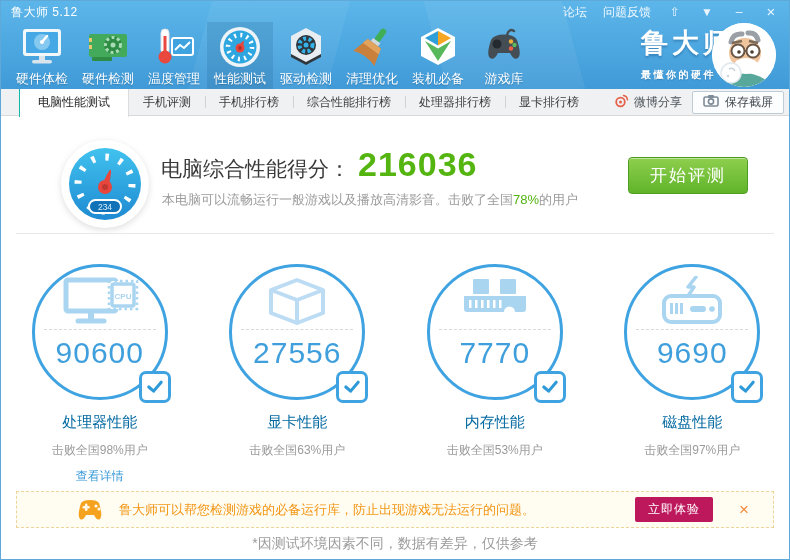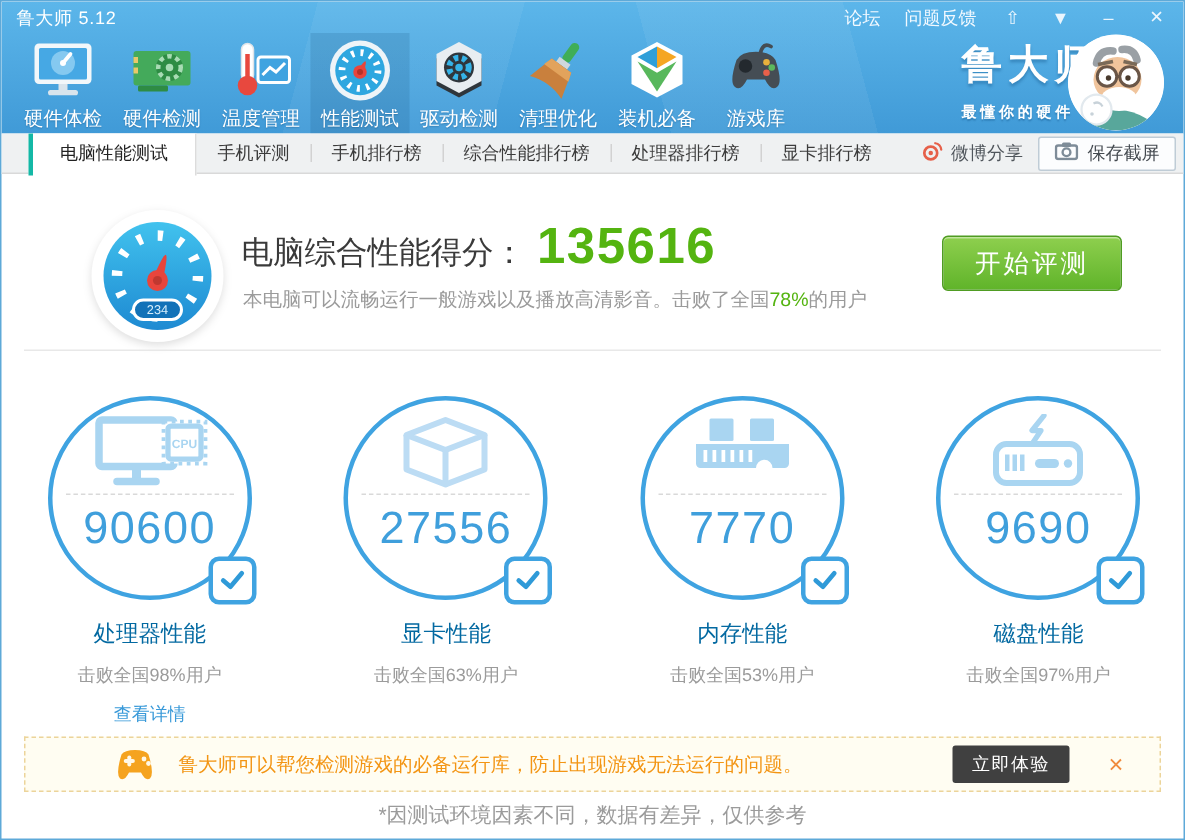--- a/index.html
+++ b/index.html
@@ -27,21 +27,21 @@
 
   .brand{position:absolute;top:24px;left:640px;color:#fff;}
   .brand-name{font-size:27px;font-weight:bold;letter-spacing:4px;text-shadow:0 2px 2px rgba(0,60,110,.3);}
   .brand-slogan{font-size:10px;font-weight:bold;letter-spacing:2.5px;margin-top:7px;text-shadow:0 1px 1px rgba(0,60,110,.3);}
   .mascot{position:absolute;top:22px;left:711px;width:64px;height:64px;border-radius:50%;overflow:hidden;background:#fff;}
 
   
   .tabbar{position:absolute;top:88px;left:0;width:100%;height:27px;background:#eff1f2;border-bottom:1px solid #d9d9d9;display:flex;align-items:stretch;}
   .tab{position:relative;padding:0 14px;line-height:26px;font-size:12px;color:#3c3c3c;cursor:pointer;white-space:nowrap;}
   .tab:first-child{margin-left:18px;}
-  .tab.active{background:#fff;border-left:3px solid #14b8a6;border-right:1px solid #dcdcdc;height:28px;z-index:2;color:#222;padding:0 18px;}
+  .tab.active{background:#fff;border-left:1px solid #14b8a6;border-right:1px solid #dcdcdc;height:28px;z-index:2;color:#222;padding:0 18px;}
   .tab:not(.active)+.tab:not(.active)::before{content:"";position:absolute;left:0;top:7px;height:12px;width:1px;background:#d2d2d2;}
   .tab-tools{margin-left:auto;display:flex;align-items:center;gap:10px;padding-right:5px;}
   .weibo{display:flex;align-items:center;gap:5px;font-size:12px;color:#50565c;cursor:pointer;}
   .shot-btn{display:flex;align-items:center;gap:6px;font-size:12px;color:#43494f;background:#fcfdfe;border:1px solid #bfccd6;border-radius:2px;padding:2px 10px;cursor:pointer;}
 
   
   .gauge-big{position:absolute;top:137px;left:58px;filter:drop-shadow(0 2px 3px rgba(0,0,0,.13));}
   .score-line{position:absolute;top:144px;left:160px;display:flex;align-items:baseline;gap:8px;}
   .score-label{font-size:21px;color:#3a3a3a;}
   .score-value{font-size:34px;font-weight:bold;color:#54b410;letter-spacing:1px;}
@@ -61,21 +61,21 @@
   .ring-score{position:absolute;top:69px;left:0;width:100%;text-align:center;font-size:30px;color:#3f9fdc;letter-spacing:1px;}
   .check{position:absolute;right:-6px;bottom:-6px;width:32px;height:32px;background:#fff;border:3px solid #3fa3e1;border-radius:7px;display:flex;align-items:center;justify-content:center;}
   .card-label{margin-top:13px;font-size:15px;color:#0369a1;}
   .card-beat{margin-top:10px;font-size:12px;color:#9b9b9b;}
   .card-link{margin-top:9px;font-size:12px;color:#3a9ad9;cursor:pointer;}
 
   
   .banner{position:absolute;top:490px;left:15px;right:15px;height:37px;background:#fffdf2;border:1px dashed #ecd49a;display:flex;align-items:center;padding:0 14px 0 58px;}
   .banner-icon{display:flex;margin-right:14px;}
   .banner-text{font-size:13px;color:#f39514;}
-  .banner-btn{margin-left:auto;background:#404040;color:#fff;font-size:12px;padding:4px 13px;border-radius:2px;cursor:pointer;letter-spacing:1px;}
+  .banner-btn{margin-left:auto;background:#be185d;color:#fff;font-size:12px;padding:4px 13px;border-radius:2px;cursor:pointer;letter-spacing:1px;}
   .banner-close{margin:0 10px 0 26px;color:#f08a3c;font-size:17px;cursor:pointer;line-height:1;}
 
   .footer-note{position:absolute;top:534px;left:0;width:100%;text-align:center;font-size:14px;color:#9b9b9b;}
 </style>
 </head>
 <body>
 
 <div class="app">
 
   <div class="header">
@@ -270,21 +270,21 @@
         </g>
       <circle cx="46" cy="49" r="7" fill="#e8453c"></circle>
         <circle cx="46" cy="49" r="3" fill="#c03830"></circle>
       <rect x="30" y="62" width="32" height="13" rx="6.5" fill="#1272b8" stroke="#fff" stroke-width="2"></rect>
       <text x="46" y="71.5" text-anchor="middle" font-size="8.5" fill="#d6eefb">234</text>
     </svg>
   </div>
 
   <div class="score-line">
     <span class="score-label">电脑综合性能得分：</span>
-    <span class="score-value">135616</span>
+    <span class="score-value">216036</span>
   </div>
   <div class="score-desc"><span>本电脑可以流畅运行一般游戏以及播放高清影音。击败了全国</span><span class="pct">78%</span><span>的用户</span></div>
   <div class="start-btn">开始评测</div>
 
   <div class="divider"></div>
 
   <div class="cards">
 
     <div class="card">
       <div class="ring">

